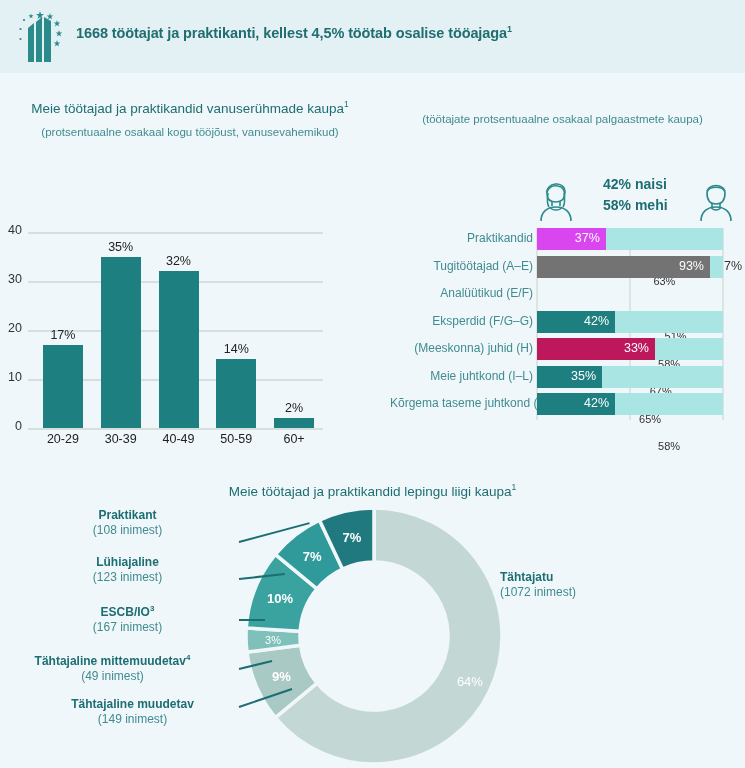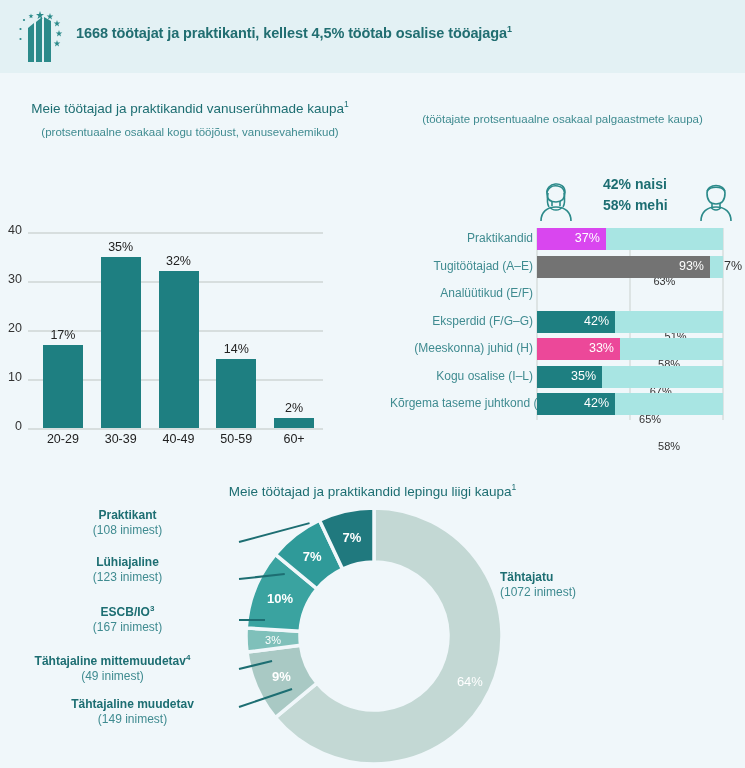--- a/index.html
+++ b/index.html
@@ -379,28 +379,28 @@
           <div class="g-track" style="background: rgb(168, 229, 227);">
             <div class="g-fill" style="width: 78.12px; background: rgb(30, 127, 129);">
               <div class="g-fill-txt">42%</div>
             </div>
           </div>
           <div class="g-rest-txt" style="left: 225.12px; width: 107.88px;">58%</div>
         </div>
         <div class="g-row" style="top: 110px;">
           <div class="g-label">(Meeskonna) juhid (H)</div>
           <div class="g-track" style="background: rgb(168, 229, 227);">
-            <div class="g-fill" style="width: 83px; background: #ec4899;">
+            <div class="g-fill" style="width: 83px; background: #be185d; padding-left: 35px;">
               <div class="g-fill-txt">33%</div>
             </div>
           </div>
           <div class="g-rest-txt" style="left: 208.38px; width: 124.62px;">67%</div>
         </div>
         <div class="g-row" style="top: 137.5px;">
-          <div class="g-label">Kogu osalise (I–L)</div>
+          <div class="g-label">Meie juhtkond (I–L)</div>
           <div class="g-track" style="background: rgb(168, 229, 227);">
             <div class="g-fill" style="width: 65.1px; background: rgb(30, 127, 129);">
               <div class="g-fill-txt">35%</div>
             </div>
           </div>
           <div class="g-rest-txt" style="left: 212.1px; width: 96px;">65%</div>
         </div>
         <div class="g-row" style="top: 165px;">
           <div class="g-label">Kõrgema taseme juhtkond (K–L)</div>
           <div class="g-track" style="background: rgb(168, 229, 227);">

